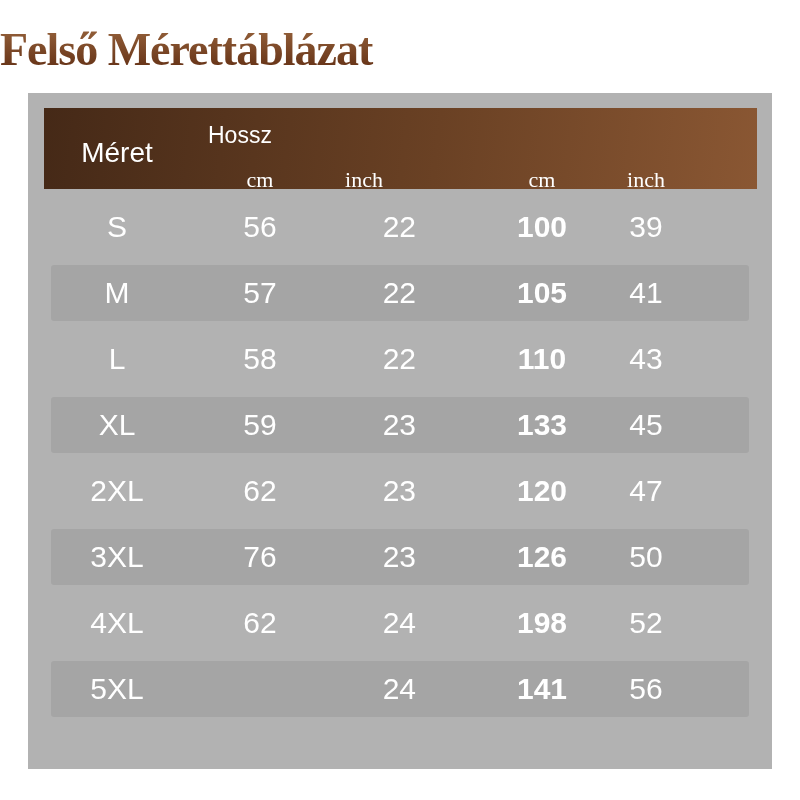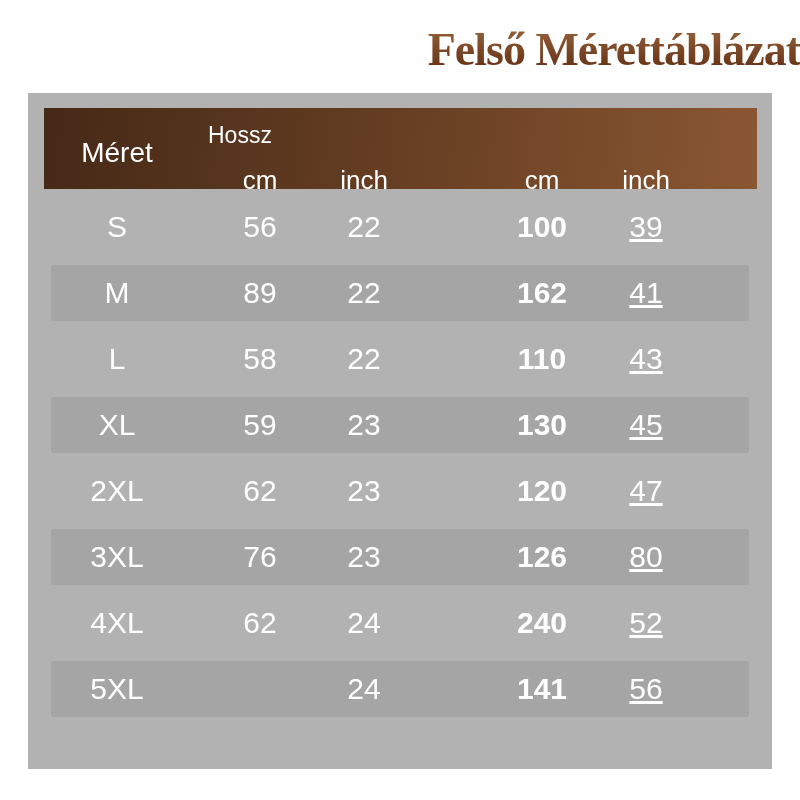--- a/index.html
+++ b/index.html
@@ -16,21 +16,21 @@
   html, body { margin: 0; padding: 0; }
   body {
     width: 800px; height: 800px;
     position: relative;
     background: #ffffff;
     overflow: hidden;
     font-family: "Liberation Sans", sans-serif;
   }
   .title {
     margin: 22px 0 0 0;
-    text-align: right;
+    text-align: left;
     font-family: "Liberation Serif", serif;
     font-weight: 700;
     font-size: 46px;
     letter-spacing: -1px;
     line-height: 1.2;
     color: var(--title-dark);
   }
   @supports (-webkit-background-clip: text) {
     .title {
       background: linear-gradient(180deg, var(--title-light) 0%, var(--title-dark) 75%);
@@ -59,21 +59,21 @@
   }
   .header .size-head {
     grid-column: 1; grid-row: 1 / 3;
     text-align: center;
     padding-right: 25px;
     font-size: 28px;
   }
   .group-label { font-size: 23px; text-align: left; grid-row: 1; }
   .g1 { grid-column: 2 / 4; }
   .g2 { grid-column: 5 / 7; }
-  .unit { font-size: 26px; text-align: center; grid-row: 2; }
+  .unit { font-size: 22px; text-align: center; grid-row: 2; font-family: Liberation Serif, serif; }
   .u1cm { grid-column: 2; }
   .u1in { grid-column: 3; }
   .u2cm { grid-column: 5; }
   .u2in { grid-column: 6; }
   .rows { margin: 0 8px 0 7px; }
   .row {
     display: grid;
     grid-template-columns: 157px 104px 104px 74px 104px 104px 51px;
     height: 56px;
     margin-top: 10px;
@@ -81,23 +81,23 @@
     text-align: center;
     color: var(--row-text);
     font-size: 30px;
   }
   .row.band {
     background: var(--band-gray);
     border-radius: 3px;
   }
   .c0 { grid-column: 1; padding-right: 25px; }
   .c1 { grid-column: 2; }
-  .c2 { grid-column: 3; }
+  .c2 { grid-column: 3; text-align: right; }
   .c3 { grid-column: 5; font-weight: bold; }
-  .c4 { grid-column: 6; text-decoration: underline; }
+  .c4 { grid-column: 6; }
 </style>
 </head>
 <body>
 
 <h1 class="title">Felső Mérettáblázat</h1>
 
 <div class="panel">
   <div class="header">
     <div class="size-head">Méret</div>
     <div class="group-label g1">Hossz</div>
@@ -109,58 +109,58 @@
   <div class="rows" id="rows">
       <div class="row">
         <div class="c0">S</div>
         <div class="c1">56</div>
         <div class="c2">22</div>
         <div class="c3">100</div>
         <div class="c4">39</div>
       </div>
       <div class="row band">
         <div class="c0">M</div>
-        <div class="c1">89</div>
+        <div class="c1">57</div>
         <div class="c2">22</div>
-        <div class="c3">162</div>
+        <div class="c3">105</div>
         <div class="c4">41</div>
       </div>
       <div class="row">
         <div class="c0">L</div>
         <div class="c1">58</div>
         <div class="c2">22</div>
         <div class="c3">110</div>
         <div class="c4">43</div>
       </div>
       <div class="row band">
         <div class="c0">XL</div>
         <div class="c1">59</div>
         <div class="c2">23</div>
-        <div class="c3">130</div>
+        <div class="c3">133</div>
         <div class="c4">45</div>
       </div>
       <div class="row">
         <div class="c0">2XL</div>
         <div class="c1">62</div>
         <div class="c2">23</div>
         <div class="c3">120</div>
         <div class="c4">47</div>
       </div>
       <div class="row band">
         <div class="c0">3XL</div>
         <div class="c1">76</div>
         <div class="c2">23</div>
         <div class="c3">126</div>
-        <div class="c4">80</div>
+        <div class="c4">50</div>
       </div>
       <div class="row">
         <div class="c0">4XL</div>
         <div class="c1">62</div>
         <div class="c2">24</div>
-        <div class="c3">240</div>
+        <div class="c3">198</div>
         <div class="c4">52</div>
       </div>
       <div class="row band">
         <div class="c0">5XL</div>
         <div class="c2">24</div>
         <div class="c3">141</div>
         <div class="c4">56</div>
       </div>
     </div>
 </div>

